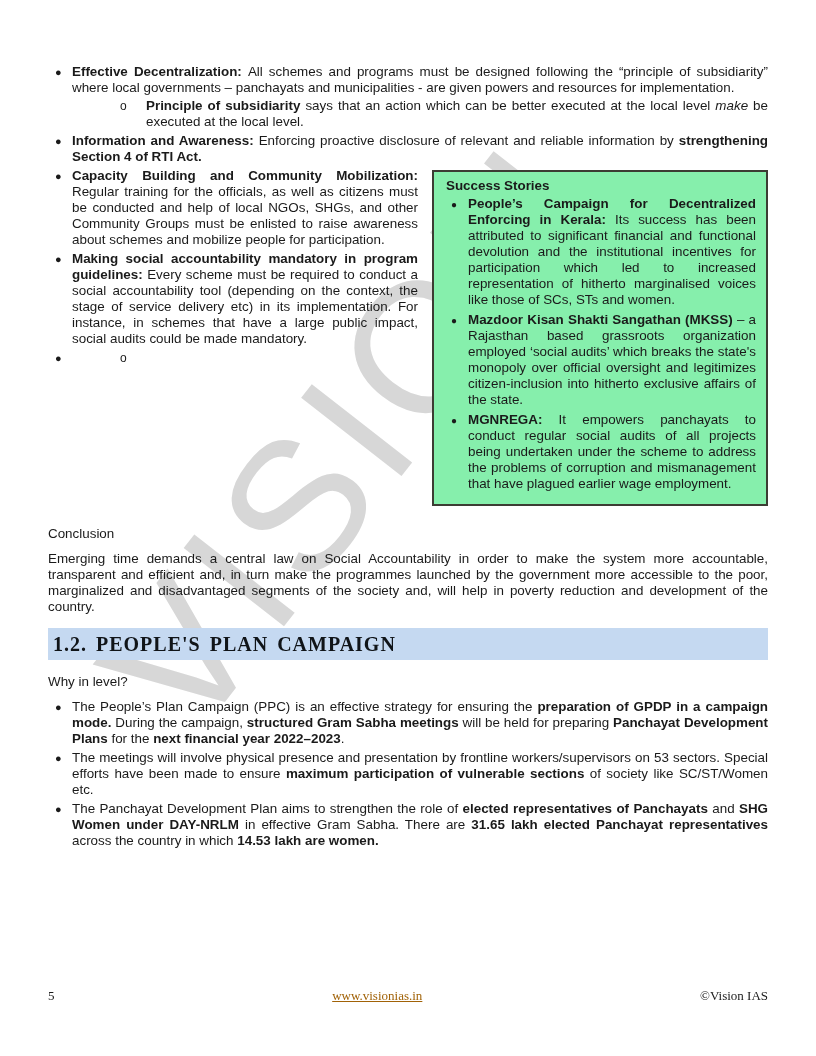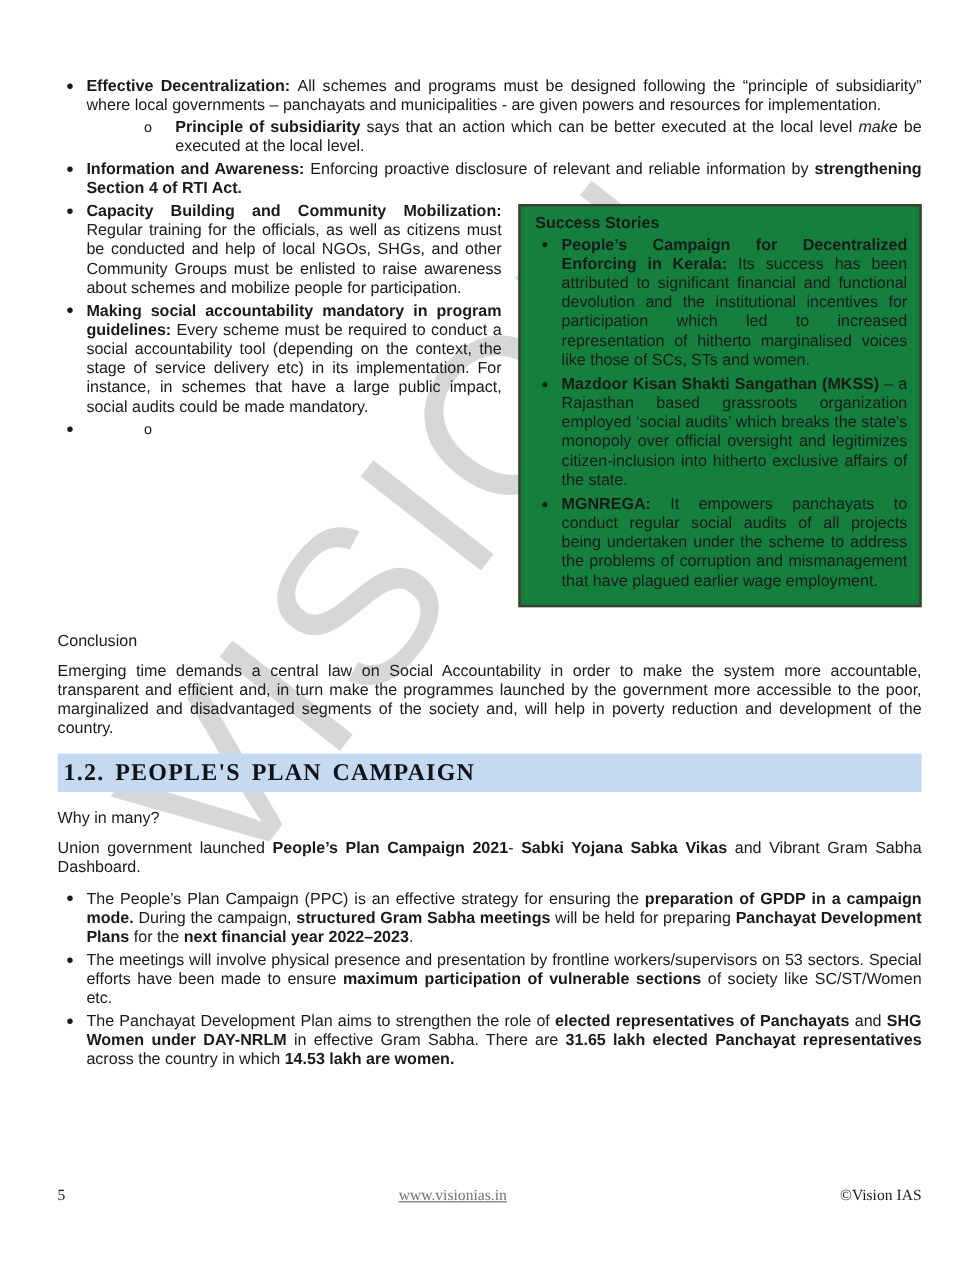--- a/index.html
+++ b/index.html
@@ -39,21 +39,21 @@
   .m1{font-size:11px;}
   .li.l2{padding-left:74px;margin:1px 0 3px 0;}
   .li.l2 .marker{left:48px;font-size:12px;}
   .subwrap{margin-top:2px;}
   
   .success-box{
     float:right;
     width:336px;
     box-sizing:border-box;
     margin:2px 0 8px 14px;
-    background:#15803d;
+    background:#86efac;
     border:2px solid #3c3c33;
     padding:6px 10px 8px 12px;
   }
   .box-title{font-weight:bold;margin:0 0 2px 0;}
   .success-box .li{padding-left:22px;margin:0 0 4px 0;}
   .success-box .marker{left:5px;font-size:10px;top:1px;}
   .clear{clear:both;}
   .subhead{font-weight:normal;margin:12px 0 9px 0;}
   .para{margin:0 0 10px 0;text-align:justify;}
   .section-bar{
@@ -72,21 +72,21 @@
   .footer{
     position:absolute;
     left:48px;right:48px;top:988px;
     display:flex;
     justify-content:space-between;
     align-items:baseline;
     font-family:"Liberation Serif", serif;
     font-size:13px;
     z-index:1;
   }
-  .footer a{color:#737373;text-decoration:underline;}
+  .footer a{color:#a16207;text-decoration:underline;}
 </style>
 </head>
 <body>
 
 <div class="page">
 
   <div class="watermark">VISION</div>
 
   <div class="content">
 
@@ -155,22 +155,21 @@
         </div>
       </div>
 
     <div class="clear"></div>
 
     <div class="subhead">Conclusion</div>
     <div class="para"><span>Emerging time demands a central law on Social Accountability in order to make the system more accountable, transparent and efficient and, in turn make the programmes launched by the government more accessible to the poor, marginalized and disadvantaged segments of the society and, will help in poverty reduction and development of the country.</span></div>
 
     <div class="section-bar">1.2. PEOPLE'S PLAN CAMPAIGN</div>
 
-    <div class="subhead">Why in many?</div>
-    <div class="para"><span>Union government launched </span><span class="b">People’s Plan Campaign 2021</span><span>- </span><span class="b">Sabki Yojana Sabka Vikas </span><span>and Vibrant Gram Sabha Dashboard.</span></div>
+    <div class="subhead">Why in level?</div>
 
     <div>
 
         <div class="li l1">
           <span class="marker m1">●</span><span class="t"><span>The People’s Plan Campaign (PPC) is an effective strategy for ensuring the </span><span class="b">preparation of GPDP in a campaign mode.</span><span> During the campaign, </span><span class="b">structured Gram Sabha meetings</span><span> will be held for preparing </span><span class="b">Panchayat Development Plans</span><span> for the </span><span class="b">next financial year 2022–2023</span><span>.</span></span>
         </div>
 
         <div class="li l1">
           <span class="marker m1">●</span><span class="t"><span>The meetings will involve physical presence and presentation by frontline workers/supervisors on 53 sectors. Special efforts have been made to ensure </span><span class="b">maximum participation of vulnerable sections</span><span> of society like SC/ST/Women etc.</span></span>
         </div>

